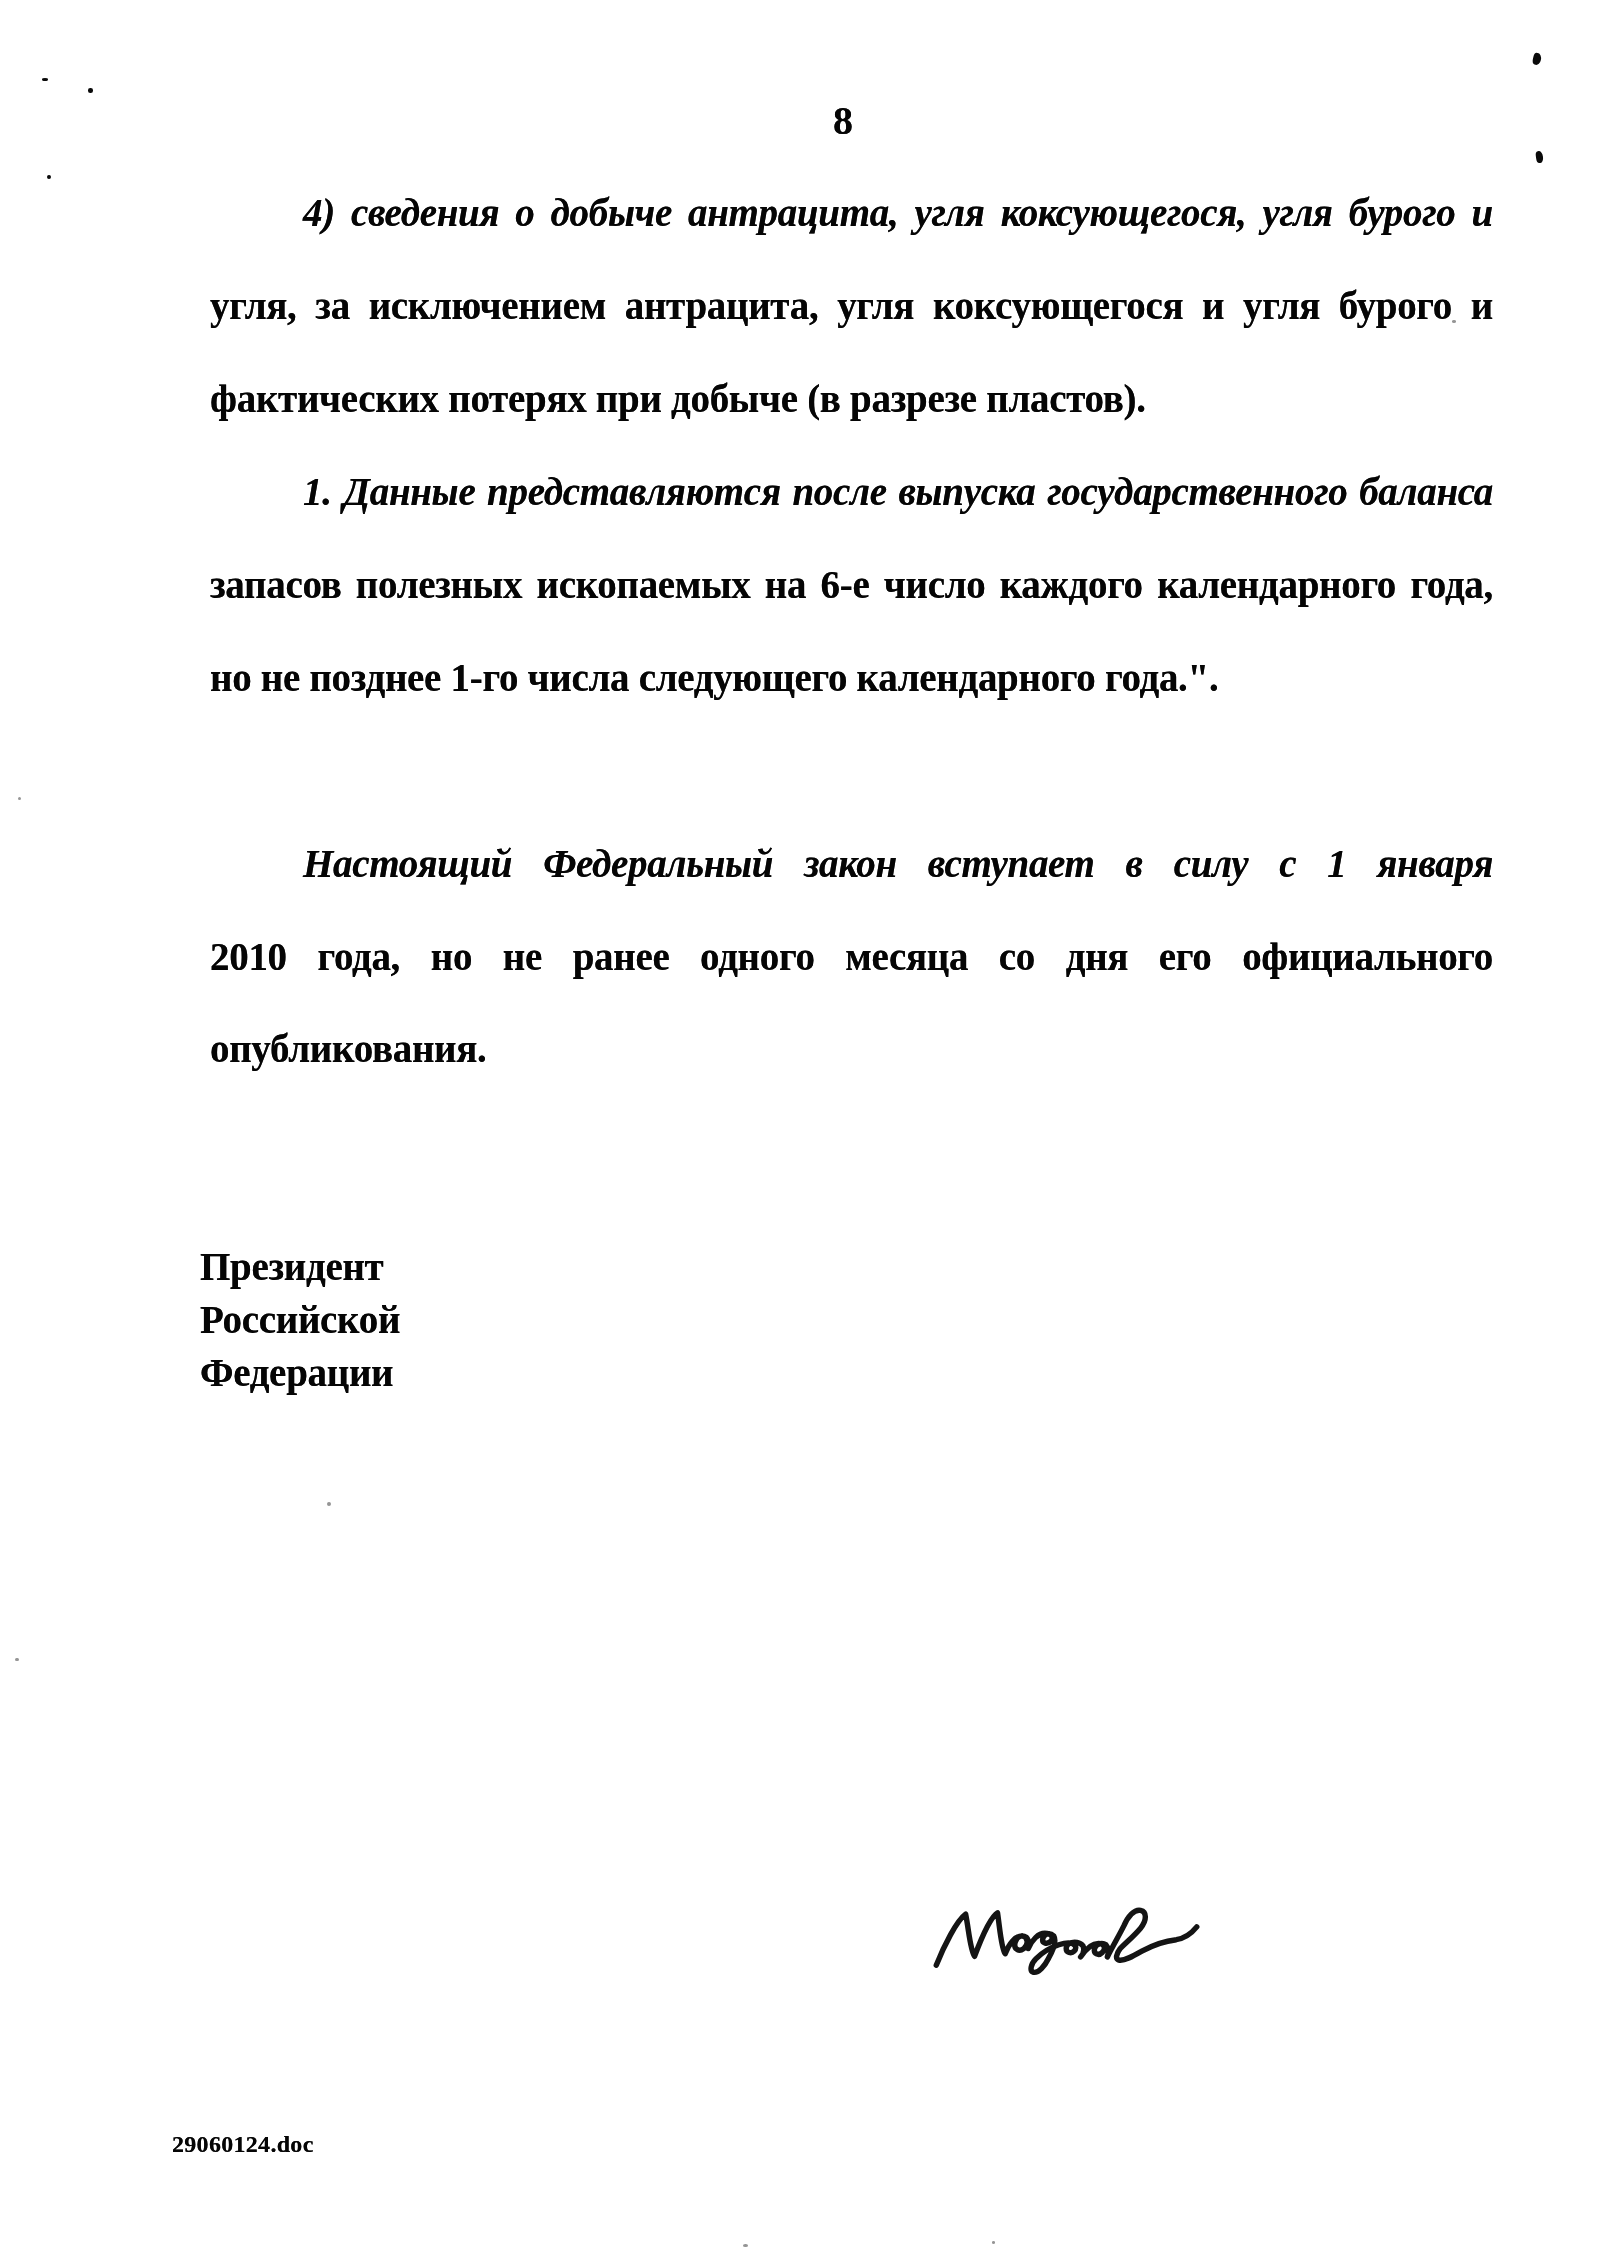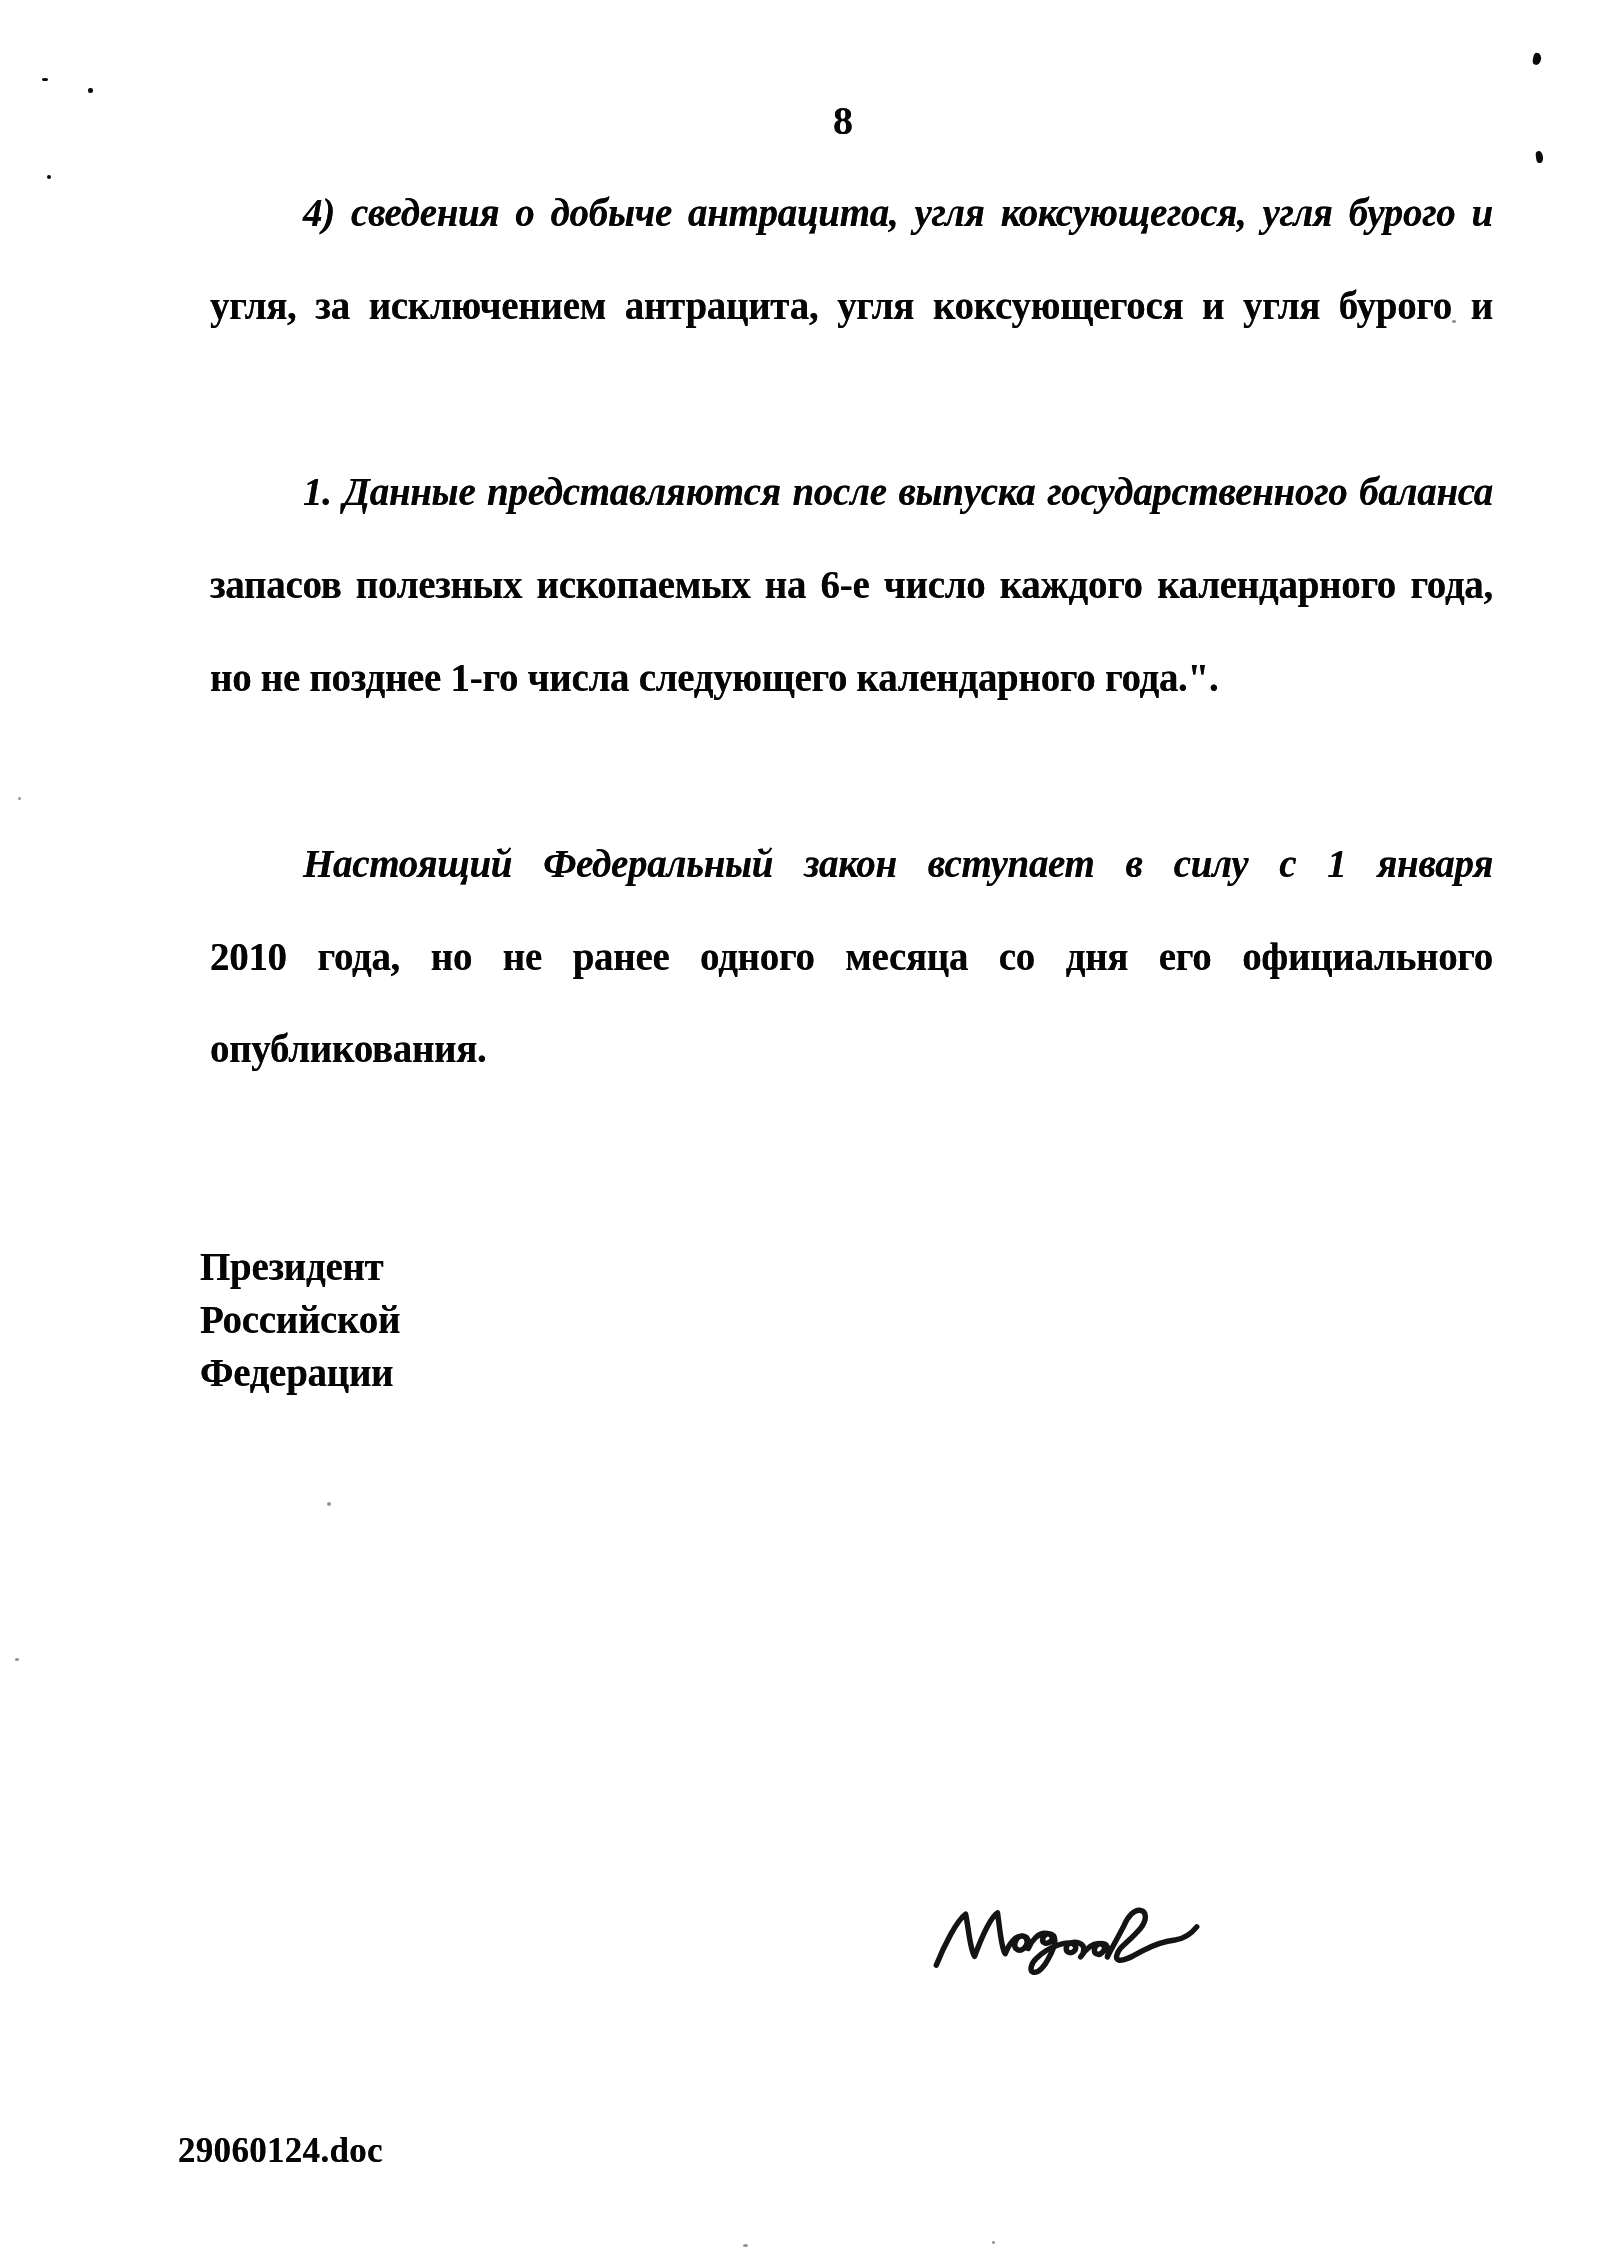--- a/index.html
+++ b/index.html
@@ -33,38 +33,39 @@
     left:833px; top:97px;
     font-size:40px;
   }
   .signer{
     left:200px; top:1240px;
     width:395px;
     text-align:left;
     line-height:53px;
   }
   .footer{
-    left:178px; top:2131px;
-    font-size:35px;
+    left:172px; top:2131px;
+    font-size:24px;
     letter-spacing:0.3px;
   }
   .sig-svg{ position:absolute; left:932px; top:1895px; }
   .speck{ position:absolute; background:#0a0a0a; border-radius:50%; }
   .speck.blob{ border-radius:42% 58% 55% 45%; }
   .speck.faint{ background:rgba(20,20,20,.45); }
 </style>
 </head>
 <body>
 
 <div class="sheet">
 
   <div class="txt pagenum">8</div>
 
   <div class="txt line full indent" style="top:190px">4) сведения о добыче антрацита, угля коксующегося, угля бурого и</div>
   <div class="txt line full" style="top:283px">угля, за исключением антрацита, угля коксующегося и угля бурого и</div>
+  <div class="txt line lastline" style="top:376px">фактических потерях при добыче (в разрезе пластов).</div>
 
   <div class="txt line full indent" style="top:469px">1. Данные представляются после выпуска государственного баланса</div>
   <div class="txt line full" style="top:562px">запасов полезных ископаемых на 6-е число каждого календарного года,</div>
   <div class="txt line lastline" style="top:655px">но не позднее 1-го числа следующего календарного года.".</div>
 
 
   <div class="txt line full indent" style="top:841px">Настоящий Федеральный закон вступает в силу с 1 января</div>
   <div class="txt line full" style="top:934px">2010 года, но не ранее одного месяца со дня его официального</div>
   <div class="txt line lastline" style="top:1026px">опубликования.</div>
 

